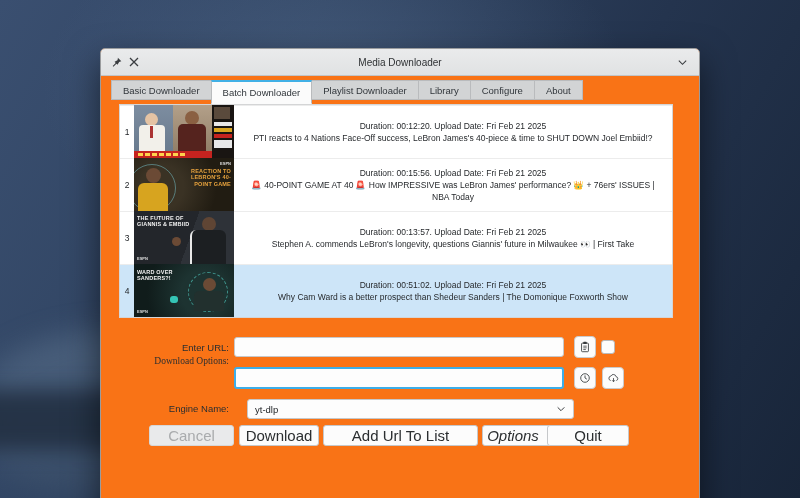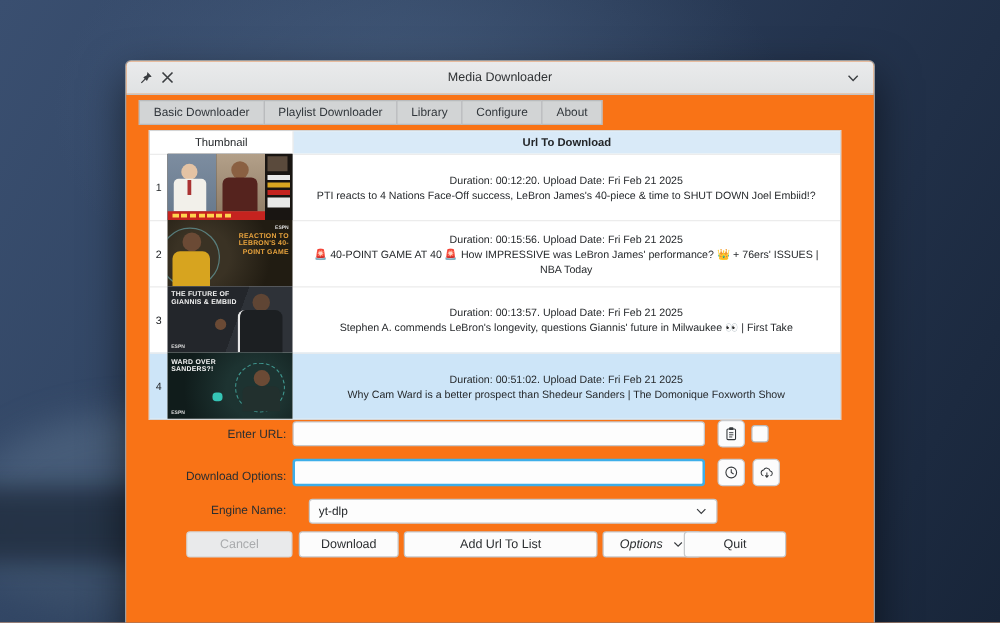--- a/index.html
+++ b/index.html
@@ -81,21 +81,21 @@
   .tinput.focus{border:2px solid #3daee9;height:22px;}
   .sq-btn{position:absolute;width:22px;height:22px;background:#fcfcfc;border:1px solid #c9cbcd;
     border-radius:4px;box-sizing:border-box;display:flex;align-items:center;justify-content:center;cursor:default;}
   .checkbox{position:absolute;width:14px;height:14px;background:#fdfdfd;border:1px solid #b9bbbd;border-radius:3px;box-sizing:border-box;}
   .select{position:absolute;left:133px;width:327px;height:20px;background:#fdfdfd;border:1px solid #c6c8ca;
     border-radius:3px;box-sizing:border-box;font-size:9.5px;color:#232629;display:flex;align-items:center;padding:0 7px;}
   .select svg{margin-left:auto;}
 
   
   .btn{position:absolute;top:376px;height:21px;background:#fcfcfc;border:1px solid #c6c8ca;border-radius:3px;
-    box-sizing:border-box;font-size:10px;color:#2b2e30;display:flex;align-items:center;justify-content:center;cursor:default;}
+    box-sizing:border-box;font-size:15px;color:#2b2e30;display:flex;align-items:center;justify-content:center;cursor:default;}
   .btn.disabled{background:#e9eaeb;color:#a9abad;border-color:#d6d7d8;}
   .btn svg{margin-left:8px;}
 </style>
 </head>
 <body>
 
 <div>
   <div class="bg-haze"></div>
   <div class="bg-haze2"></div>
 
@@ -115,31 +115,28 @@
       <div class="tb-title">Media Downloader</div>
       <div class="tb-btn tb-right">
         <svg width="11" height="11" viewBox="0 0 12 12">
             <path d="M2 4l4 4 4-4" fill="none" stroke="#3a3d40" stroke-width="1.2"></path>
           </svg>
       </div>
     </div>
 
     <div class="tabbar">
       <div class="tab">Basic Downloader</div>
+      <div class="tab active">Batch Downloader</div>
       <div class="tab">Playlist Downloader</div>
       <div class="tab">Library</div>
       <div class="tab">Configure</div>
       <div class="tab">About</div>
     </div>
 
     <div class="table">
-      <div class="thead">
-        <div class="th-thumb">Thumbnail</div>
-        <div class="th-url">Url To Download</div>
-      </div>
 
       <div class="trow">
         <div class="td-num">1</div>
         <div class="td-thumb">
           <div class="t1-left">
             <div class="head" style="left:11px;top:8px;width:13px;height:13px;background:#e4c3a4;"></div>
             <div style="position:absolute;left:5px;top:20px;width:26px;height:26px;background:#f2f0ea;border-radius:4px 4px 0 0;"></div>
             <div style="position:absolute;left:16px;top:21px;width:3px;height:12px;background:#a33;"></div>
           </div>
           <div class="t1-right">
@@ -214,21 +211,21 @@
     <input class="tinput" style="top: 288px;" value="">
     <div class="sq-btn" style="left:473px;top:287px;">
       <svg width="12" height="12" viewBox="0 0 14 14">
           <rect x="3" y="2.5" width="8" height="10" rx="1" fill="none" stroke="#34383b" stroke-width="1"></rect>
           <rect x="5" y="1" width="4" height="2.6" rx="0.8" fill="#34383b"></rect>
           <path d="M5 6h4M5 8h4M5 10h3" stroke="#34383b" stroke-width="0.9"></path>
         </svg>
     </div>
     <div class="checkbox" style="left:500px;top:291px;"></div>
 
-    <div class="flabel" style="top:327px;">Download Options:</div>
+    <div class="flabel" style="top:307px;font-family:Liberation Serif, serif;">Download Options:</div>
     <input class="tinput focus" style="top: 318px;" value="">
     <div class="sq-btn" style="left:473px;top:318px;">
       <svg width="12" height="12" viewBox="0 0 14 14">
           <circle cx="7" cy="7" r="5" fill="none" stroke="#34383b" stroke-width="1"></circle>
           <path d="M7 4v3l2.2 1.4" fill="none" stroke="#34383b" stroke-width="1"></path>
         </svg>
     </div>
     <div class="sq-btn" style="left:501px;top:318px;">
       <svg width="13" height="13" viewBox="0 0 16 16">
           <path d="M4.5 10.5a2.8 2.8 0 0 1 .3-5.5 3.4 3.4 0 0 1 6.4.8 2.4 2.4 0 0 1 .3 4.7" fill="none" stroke="#34383b" stroke-width="1"></path>

